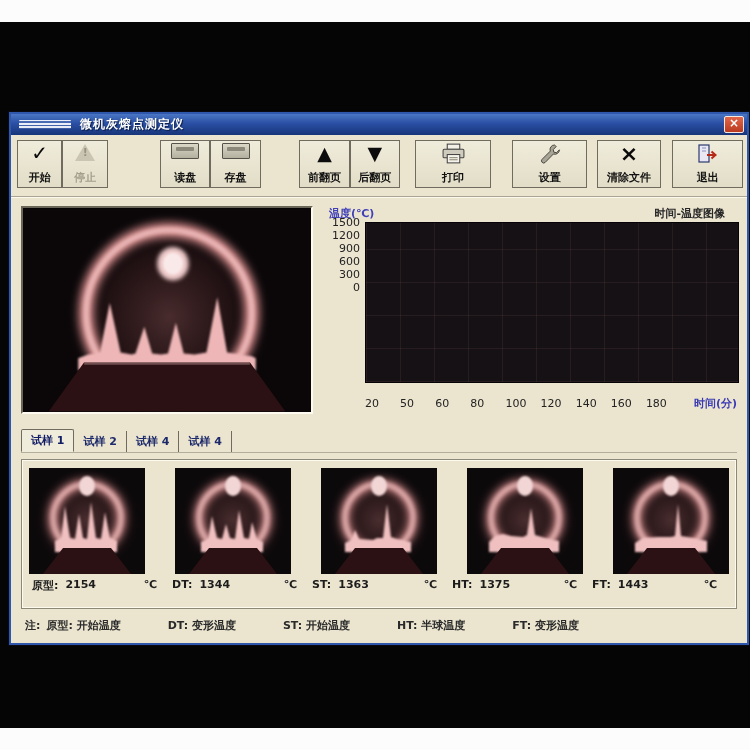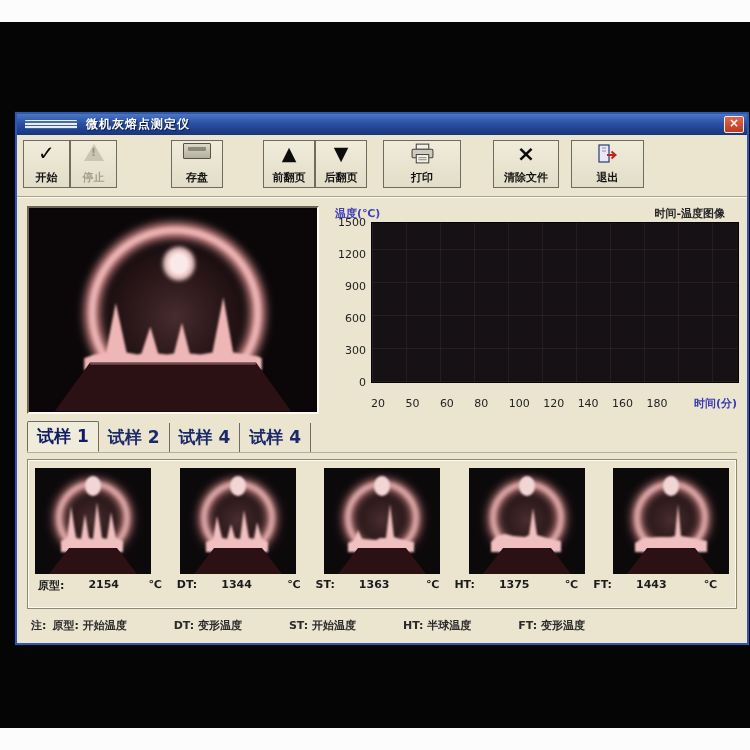--- a/index.html
+++ b/index.html
@@ -1,21 +1,21 @@
 <!DOCTYPE html>
 <html><head>
 <meta charset="utf-8">
 <style>
   html,body{margin:0;padding:0}
   body{width:750px;height:750px;background:#fff;font-family:"DejaVu Sans","Liberation Sans",sans-serif;overflow:hidden}
   .page{position:relative;width:750px;height:750px;background:#fcfcfc}
   .black-band{position:absolute;left:0;top:22px;width:750px;height:706px;background:#050505}
 
   
-  .app-window{position:absolute;left:15px;right:1px;top:112px;background:#ebe5d0;border:2px solid #2f57ab;box-shadow:0 0 0 1px #0a0a14}
+  .app-window{position:absolute;left:9px;right:1px;top:112px;background:#ebe5d0;border:2px solid #2f57ab;box-shadow:0 0 0 1px #0a0a14}
   .titlebar{height:21px;background:linear-gradient(180deg,#4a76c4 0%,#2a4fa4 45%,#173579 100%);display:flex;align-items:center;padding:0 3px 0 8px;position:relative}
   .title-grip{width:52px;height:9px;margin-right:9px;background:repeating-linear-gradient(180deg,rgba(255,255,255,.9) 0 1.5px,rgba(150,170,215,.25) 1.5px 3.2px);border-radius:1px}
   .title-text{color:#fff;font-size:12px;font-weight:700;letter-spacing:1px;text-shadow:1px 1px 1px #0a1a44}
   .close-btn{margin-left:auto;width:18px;height:15px;background:linear-gradient(180deg,#e2674a,#b93a20);border:1px solid #f4e8e0;border-radius:2px;color:#fff;font-size:12px;font-weight:700;line-height:13px;text-align:center;cursor:pointer}
 
   
   .toolbar{display:flex;align-items:flex-start;padding:5px 4px 3px 6px;height:52px}
   .btn{border:1px solid #6f6c5f;background:linear-gradient(#f0ecdb,#e2ddc7);display:flex;flex-direction:column;align-items:center;justify-content:flex-end;height:48px;font-size:11px;font-weight:700;color:#111;box-sizing:border-box;padding:2px 1px;cursor:pointer}
   .btn .lbl{margin-top:auto;white-space:nowrap}
   .btn.disabled{color:#a39f8d}
@@ -33,39 +33,39 @@
   
   .tool-sep{height:0;border-top:1px solid #a8a392;border-bottom:1px solid #fbf8ee;margin:1px 0 0}
 
   
   .content{display:flex;padding:8px 8px 2px 10px;height:226px;box-sizing:border-box}
   .video-panel{width:292px;height:208px;border:2px solid;border-color:#6a6758 #fdfbf0 #fdfbf0 #6a6758;background:#000;box-sizing:border-box;overflow:hidden}
   .chart-panel{flex:1;margin-left:16px;display:grid;grid-template-columns:36px 1fr;grid-template-rows:16px 1fr 20px;box-sizing:border-box}
   .chart-head{grid-column:1/3;display:flex;justify-content:space-between;align-items:flex-start;font-size:11px;font-weight:700}
   .ylab{color:#4040b8}
   .chart-title{color:#262626;padding-right:14px}
-  .yticks{display:flex;flex-direction:column;justify-content:space-between;align-items:flex-end;padding-right:5px;font-size:11px;color:#222;margin:-6px 0 13px}
+  .yticks{display:flex;flex-direction:column;align-items:flex-end;padding-right:5px;font-size:11px;color:#222;margin:-6px 0 13px}
   .plot{background:#151115;border:1px solid #050305;margin-bottom:19px;background-image:repeating-linear-gradient(90deg,rgba(150,95,95,.14) 0 1px,transparent 1px 34px),repeating-linear-gradient(0deg,rgba(150,95,95,.14) 0 1px,transparent 1px 33px)}
   .xrow{grid-column:2;display:flex;align-items:center;font-size:11px;color:#222;margin-top:-17px}
   .xticks{flex:1;display:flex}
   .xticks span{flex:1;text-align:left}
   .xlab{width:56px;color:#3b3bb4;font-weight:700;text-align:right;padding-right:2px}
 
   
   .tabstrip{display:flex;align-items:flex-end;margin:4px 10px 0;height:24px;border-bottom:1px solid #b3ae9c}
-  .tab{font-size:17px;font-weight:700;color:#1d2a6a;padding:3px 9px;border-right:1px solid #6f6c5f;cursor:pointer}
+  .tab{font-size:11px;font-weight:700;color:#1d2a6a;padding:3px 9px;border-right:1px solid #6f6c5f;cursor:pointer}
   .tab.active{border:1px solid #6f6c5f;border-bottom:1px solid #f0ecdb;background:#f0ecdb;border-radius:2px 2px 0 0;color:#101c66}
 
   
   .results-box{margin:6px 10px 0;border:1px solid #8c8878;box-shadow:1px 1px 0 #fdfaf0 inset,-1px -1px 0 #fdfaf0 inset;padding:8px 7px 4px;height:150px;box-sizing:border-box}
   .thumbs{display:flex;justify-content:space-between}
   .thumb{width:116px;height:106px;background:#000;line-height:0}
   .vals{display:flex;margin-top:4px;font-size:11px;font-weight:700;color:#1c1c1c}
   .val-cell{flex:1;display:flex;justify-content:space-between;padding:0 12px 0 3px}
-  .val-cell .lv{display:flex;gap:24px}
+  .val-cell .lv{display:flex;gap:7px}
 
   
   .legend{display:flex;margin:9px 14px 0;font-size:11px;font-weight:700;color:#2a2a2a}
   .legend .item{margin-right:47px;white-space:nowrap}
   .legend .prefix{margin-right:6px}
   .win-bottom-pad{height:10px}
   svg{display:block}
 </style>
 </head>
 <body>
@@ -110,20 +110,26 @@
             <span class="tri"></span>
             <span class="bang">!</span>
           </span>
         <span class="lbl">停止</span>
       </div>
       <div class="sp54"></div>
       <div class="btn w52">
         <span class="icon-floppy">
             <i></i>
           </span>
+        <span class="lbl">读盘</span>
+      </div>
+      <div class="btn w52">
+        <span class="icon-floppy">
+            <i></i>
+          </span>
         <span class="lbl">存盘</span>
       </div>
       <div class="sp40"></div>
       <div class="btn w52">
         <span class="icon-tri">▲</span>
         <span class="lbl">前翻页</span>
       </div>
       <div class="btn w52">
         <span class="icon-tri">▼</span>
         <span class="lbl">后翻页</span>
@@ -133,20 +139,26 @@
         <svg width="25" height="21" viewBox="0 0 24 20">
           <rect x="6" y="1" width="12" height="5" fill="#f2f0e6" stroke="#444" stroke-width="1"></rect>
           <rect x="2" y="6" width="20" height="8" rx="1" fill="#cfccbd" stroke="#444" stroke-width="1"></rect>
           <rect x="6" y="11" width="12" height="8" fill="#f6f4ea" stroke="#444" stroke-width="1"></rect>
           <line x1="8" y1="14" x2="16" y2="14" stroke="#8a8678" stroke-width="1"></line>
           <line x1="8" y1="16" x2="16" y2="16" stroke="#8a8678" stroke-width="1"></line>
         </svg>
         <span class="lbl">打印</span>
       </div>
       <div class="sp22"></div>
+      <div class="btn w60">
+        <svg width="22" height="22" viewBox="0 0 22 22">
+          <path d="M15.5,2 a4.5,4.5 0 0 0 -4.2,6.1 L3,16.4 a2.2,2.2 0 0 0 3.1,3.1 L14.4,11 A4.5,4.5 0 0 0 20.4,6.8 L17.5,9.7 L14.8,9.2 L14.3,6.5 L17.2,3.6 A4.5,4.5 0 0 0 15.5,2 Z" fill="#a8a496" stroke="#3d3b34" stroke-width="0.9"></path>
+        </svg>
+        <span class="lbl">设置</span>
+      </div>
       <div class="sp10"></div>
       <div class="btn w66">
         <span class="icon-x">×</span>
         <span class="lbl">清除文件</span>
       </div>
       <div class="sp12"></div>
       <div class="btn w56">
         <svg width="23" height="21" viewBox="0 0 23 21">
           <rect x="3" y="2" width="10" height="17" fill="#e9e7f3" stroke="#2c3a6e" stroke-width="1.2"></rect>
           <line x1="6" y1="5" x2="10" y2="5" stroke="#8890b8" stroke-width="1"></line>

